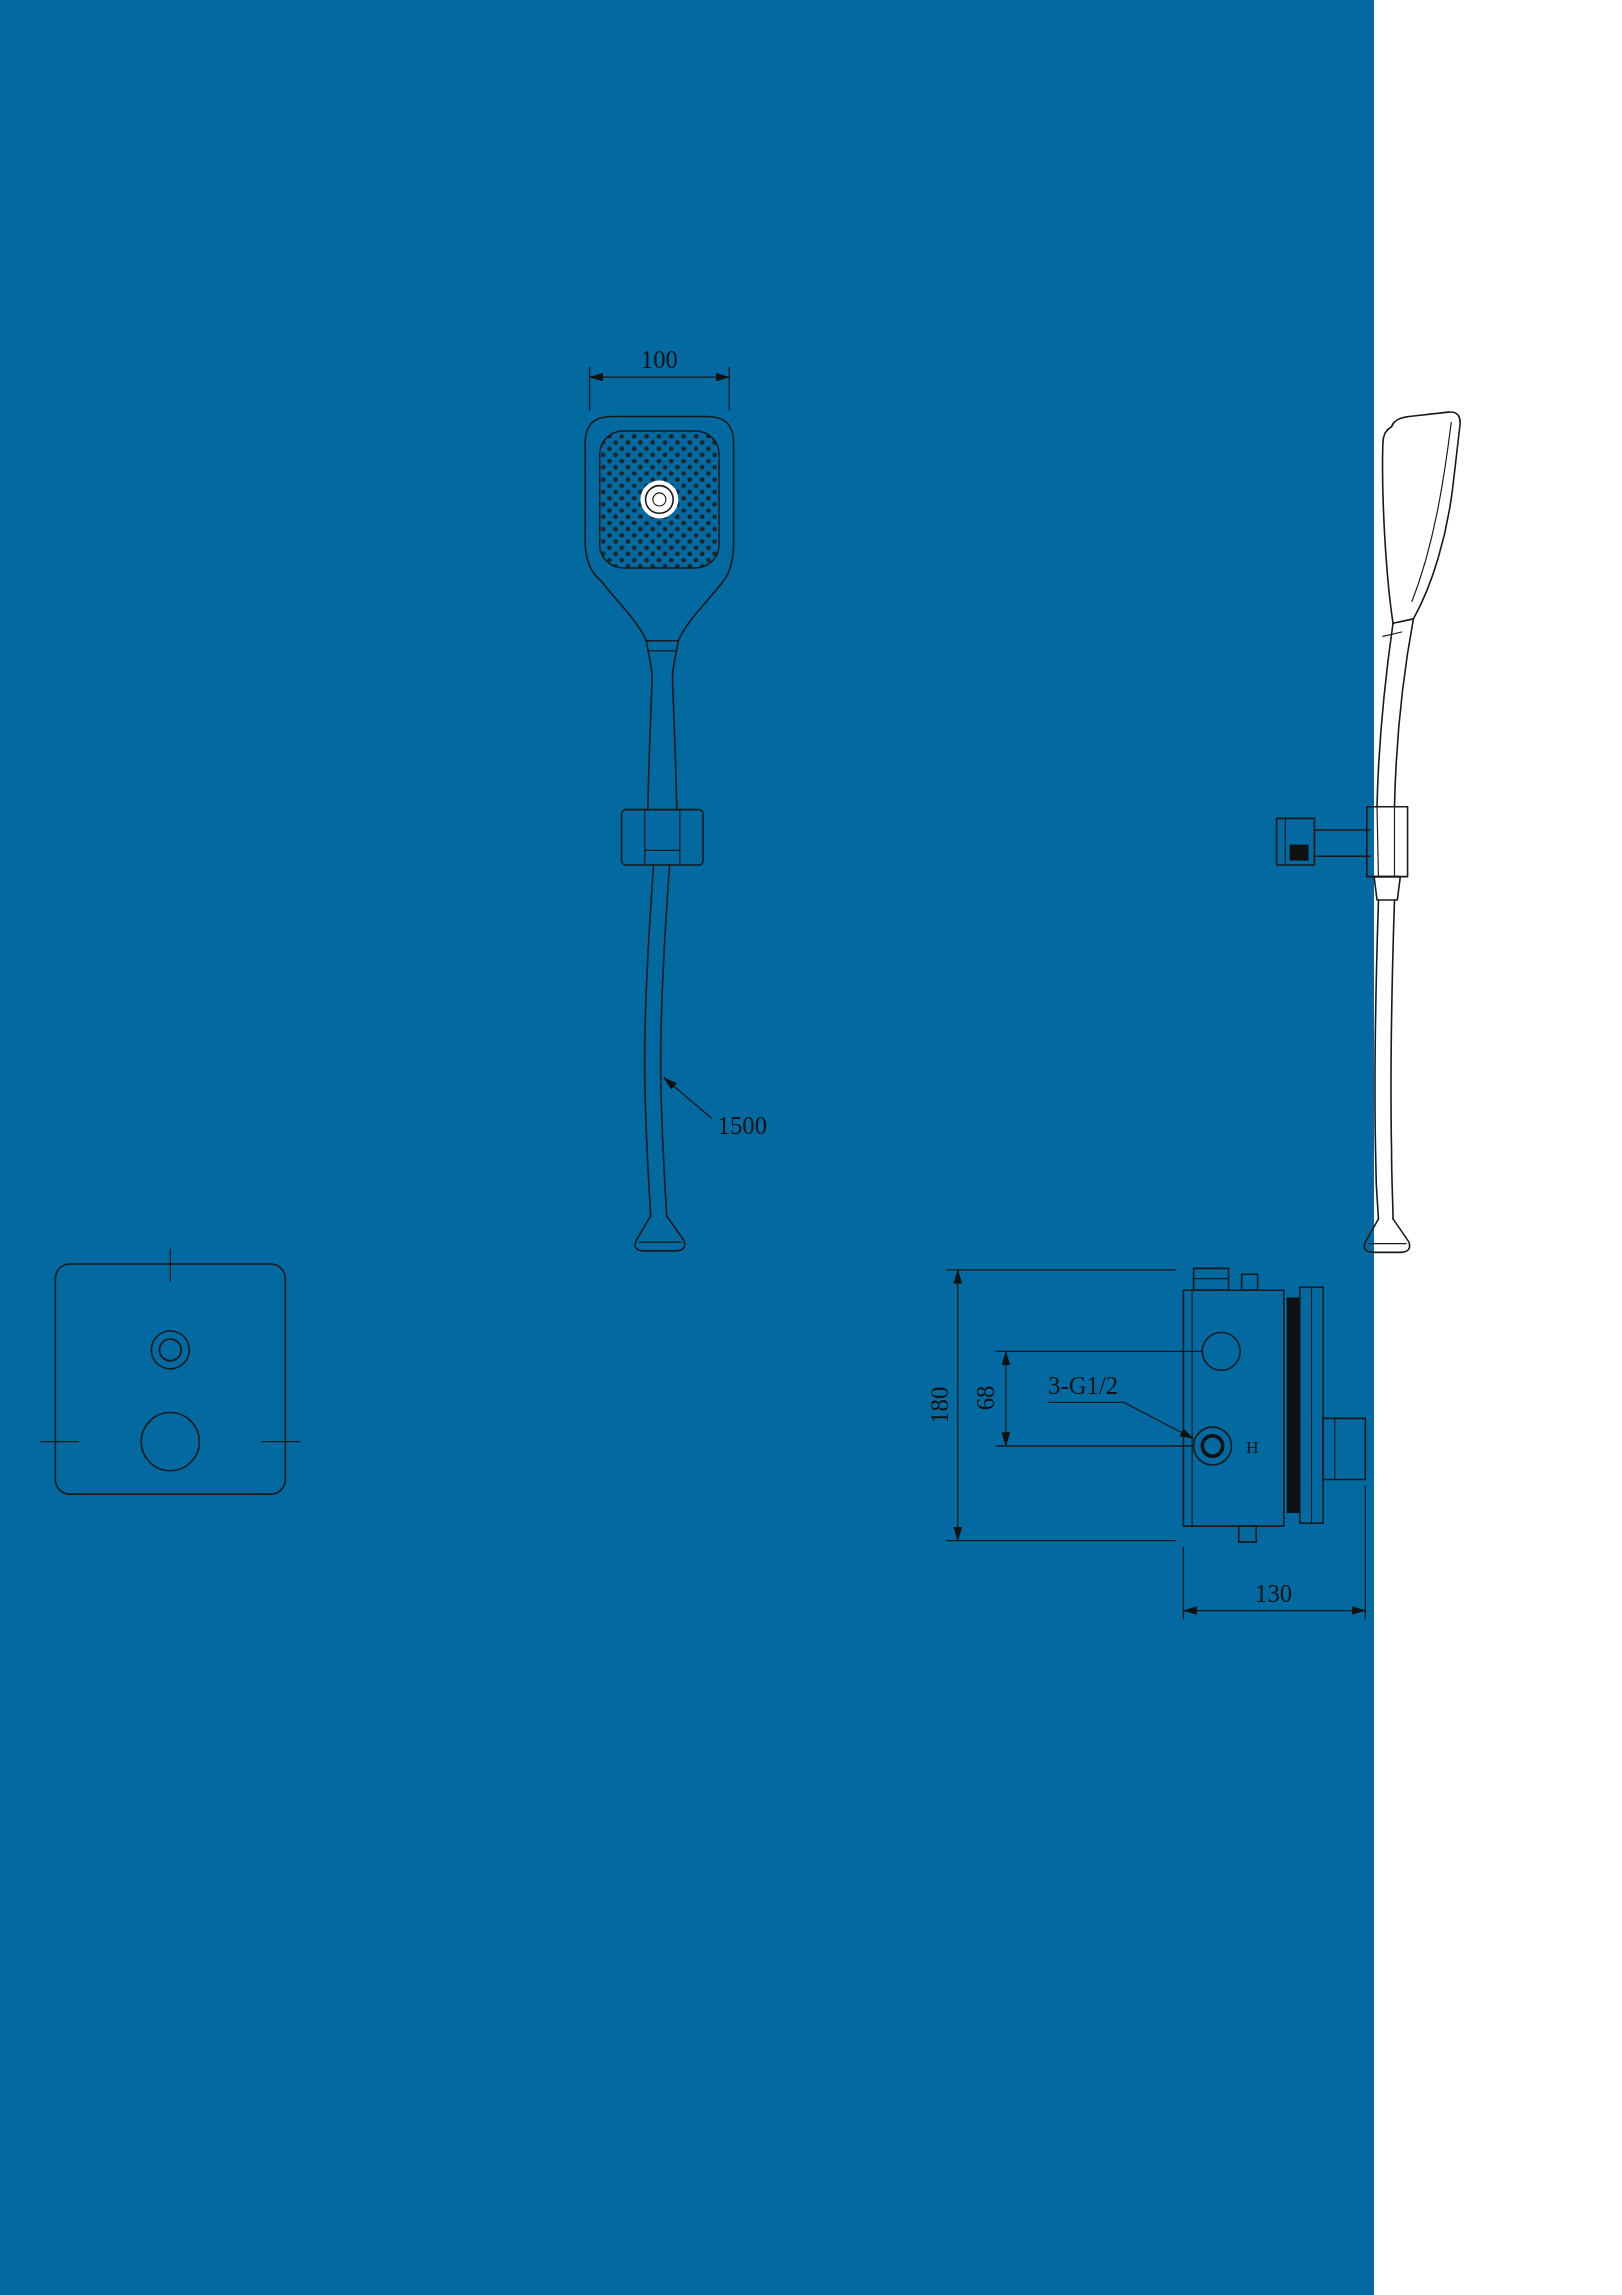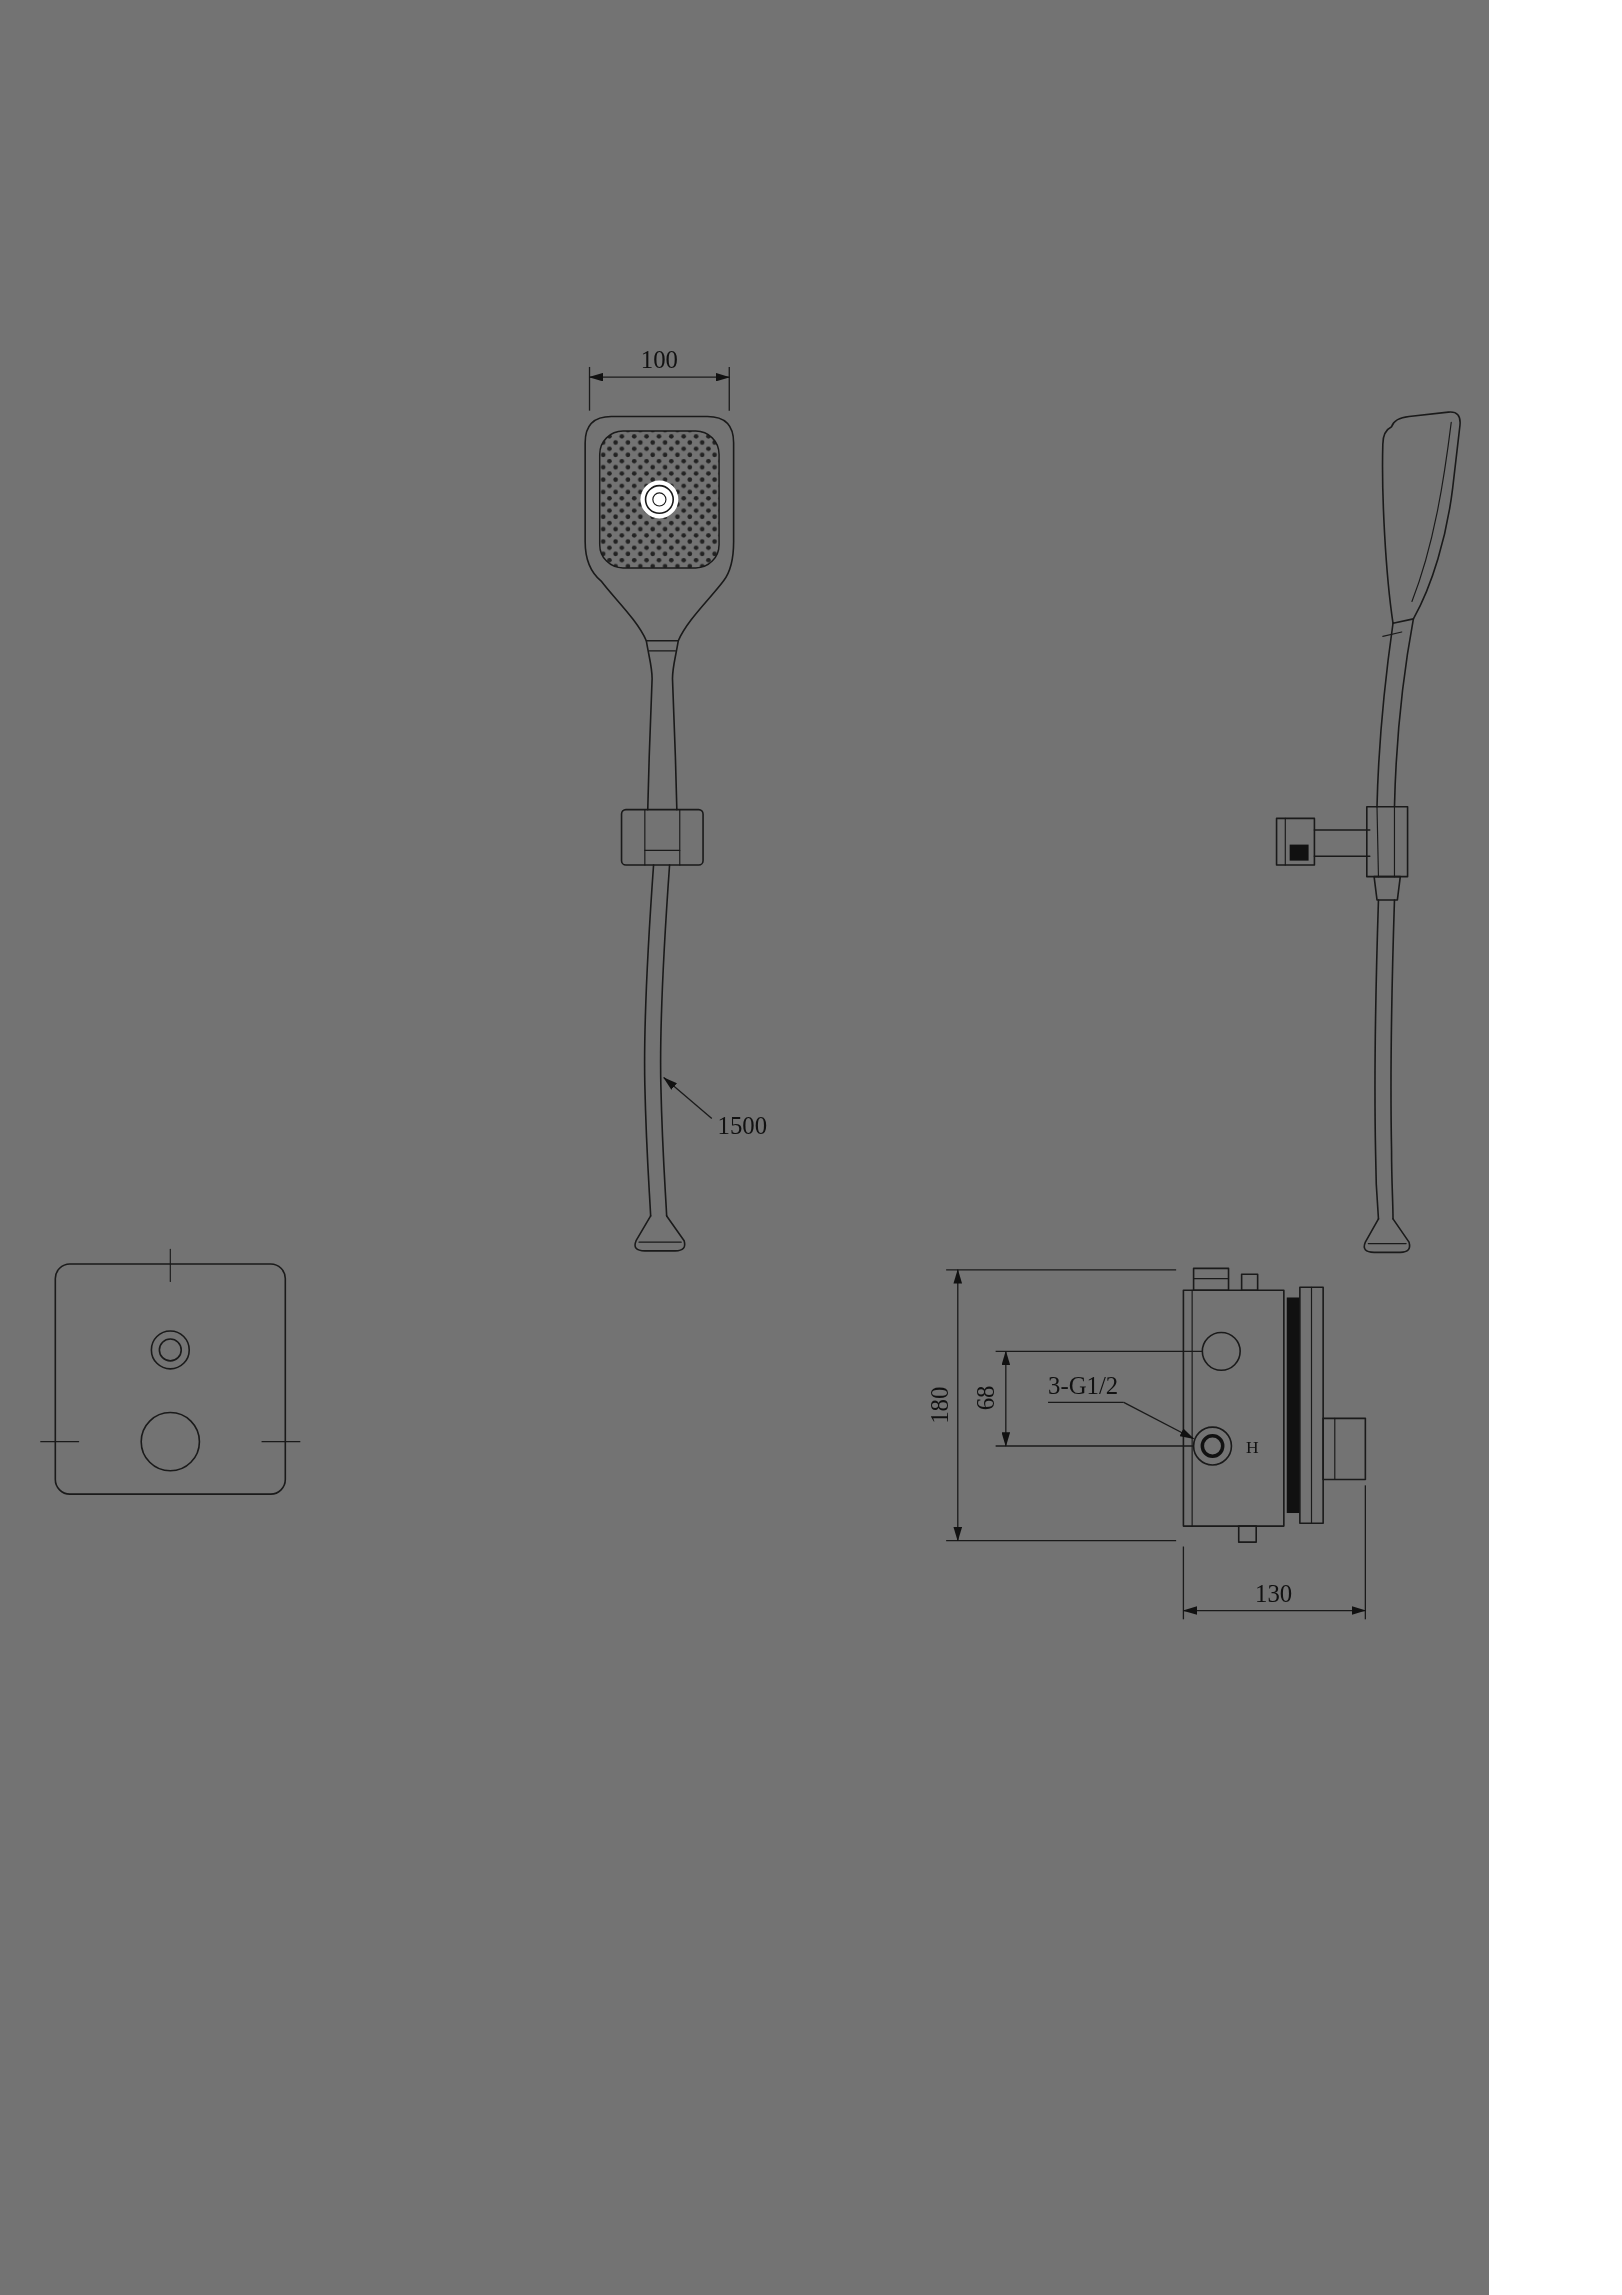--- a/index.html
+++ b/index.html
@@ -1,16 +1,16 @@
 <!DOCTYPE html>
 <html style="font-size:10.5px"><head>
 <meta charset="utf-8">
 <style>
   html,body{margin:0;padding:0;background:#ffffff;}
-  .sheet{width:1489px;height:2295px;background:#737373;position:relative;}
+  .sheet{width:1374px;height:2295px;background:#0369a1;position:relative;}
   svg{display:block;}
   .ln{fill:none;stroke:#1a1a1a;stroke-width:1.1;stroke-linecap:round;stroke-linejoin:round;}
   .thin{fill:none;stroke:#1a1a1a;stroke-width:0.8;stroke-linecap:round;}
   .dimln{fill:none;stroke:#1a1a1a;stroke-width:0.9;stroke-linecap:butt;}
   .dim{font-family:"Liberation Serif","DejaVu Serif",serif;font-size:17px;fill:#111;}
   .dimsmall{font-family:"Liberation Serif","DejaVu Serif",serif;font-size:12px;fill:#111;}
 </style>
 </head>
 <body>
 

